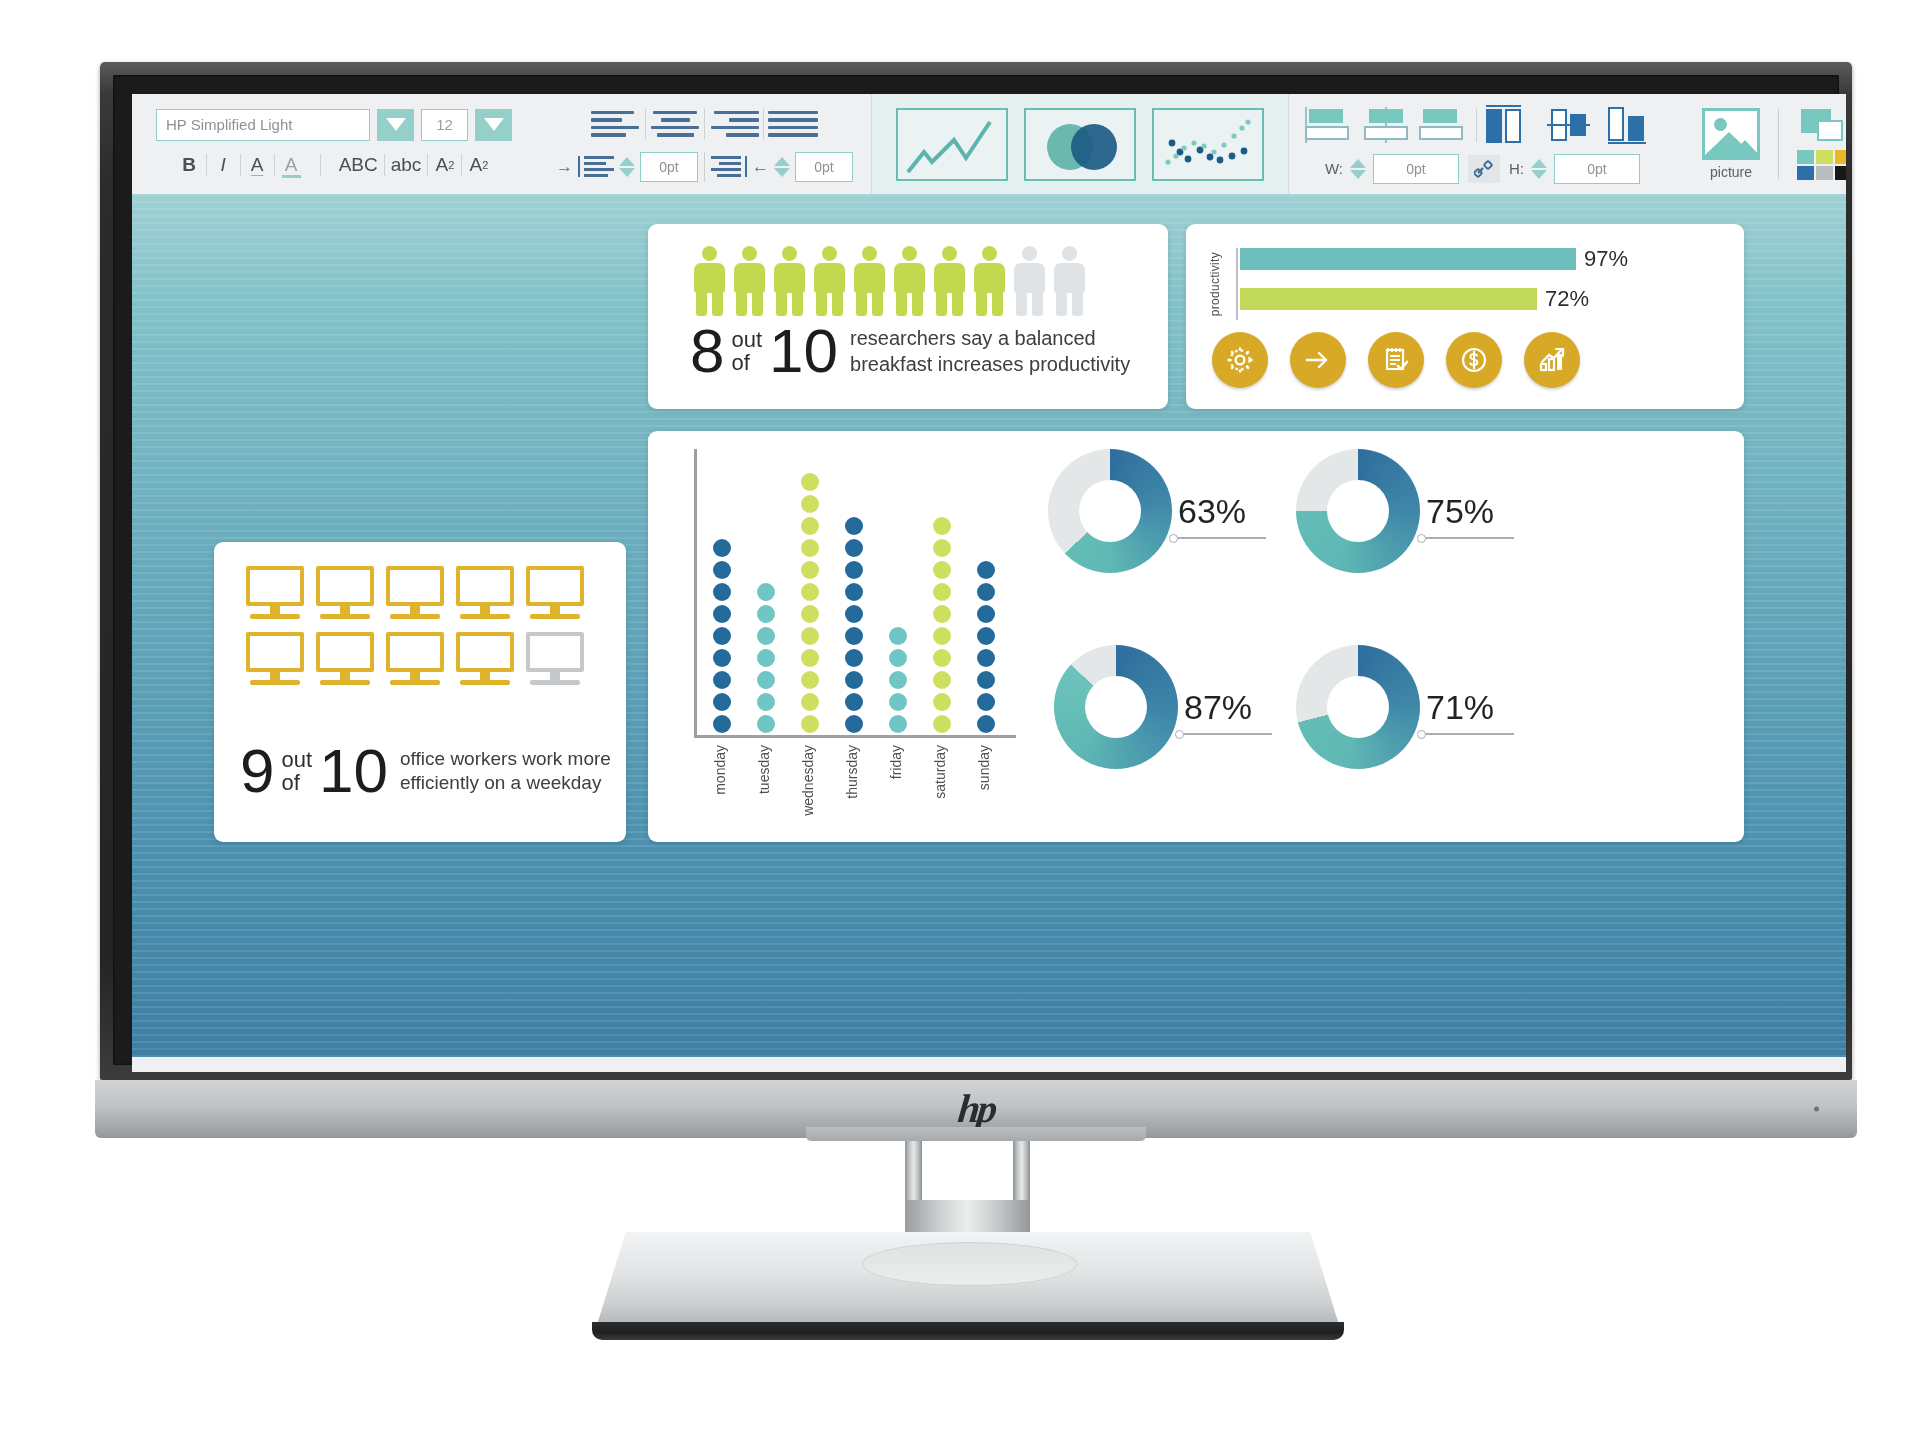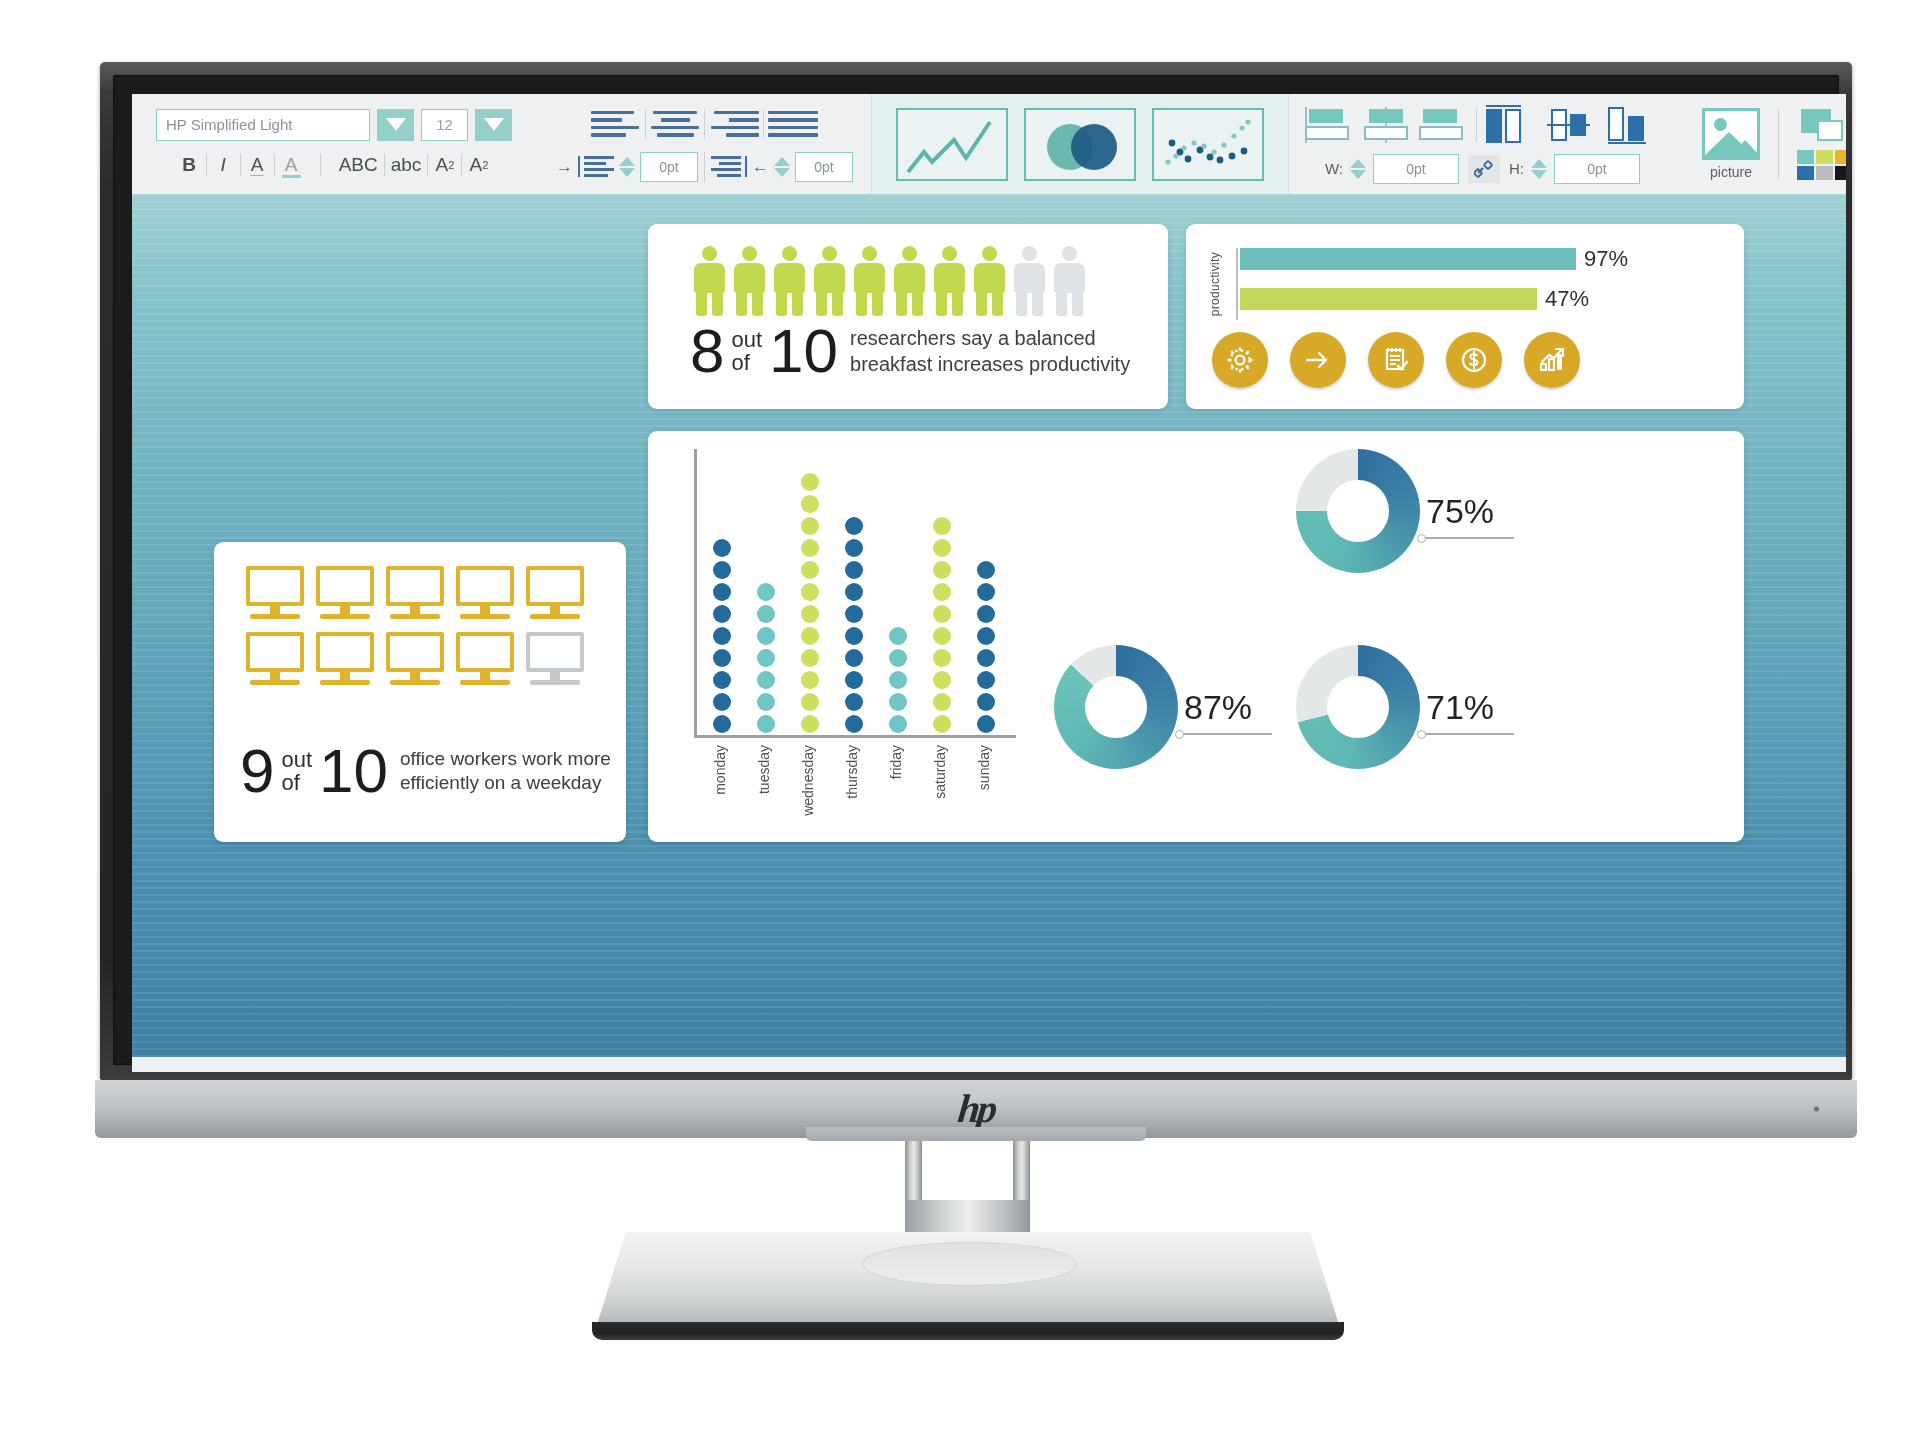--- a/index.html
+++ b/index.html
@@ -537,21 +537,21 @@
           <div class="card" id="card-prod">
             <div id="prod-bars">
               <span class="prod-ylabel">productivity</span>
               <span class="prod-axis"></span>
               <div style="margin-left:32px; display:flex; align-items:center;">
                 <div class="bar" style="width:400px;background:#6cbfbd"></div>
                 <span class="bar-label">97%</span>
               </div>
               <div style="margin-left:32px; margin-top:14px; display:flex; align-items:center;">
                 <div class="bar" style="width:297px;background:#c2d85b"></div>
-                <span class="bar-label">47%</span>
+                <span class="bar-label">72%</span>
               </div>
             </div>
             <div id="icon-row">
               <span class="gold-circle">
                 <svg width="32" height="32" viewBox="0 0 32 32">
                   <g fill="none" stroke="#fff" stroke-width="2.3">
                     <circle cx="16" cy="16" r="4.4"></circle>
                     <path d="M16 3.5v3M16 25.5v3M3.5 16h3M25.5 16h3M7.2 7.2l2.2 2.2M22.6 22.6l2.2 2.2M24.8 7.2l-2.2 2.2M9.4 22.6l-2.2 2.2"></path>
                     <circle cx="16" cy="16" r="9.6" stroke-dasharray="2.6 3.1"></circle>
                   </g>
@@ -743,20 +743,26 @@
               <span class="daylabel" style="left:26px">monday</span>
               <span class="daylabel" style="left:70px">tuesday</span>
               <span class="daylabel" style="left:114px">wednesday</span>
               <span class="daylabel" style="left:158px">thursday</span>
               <span class="daylabel" style="left:202px">friday</span>
               <span class="daylabel" style="left:246px">saturday</span>
               <span class="daylabel" style="left:290px">sunday</span>
             </div>
 
             <div id="donuts">
+              <div class="donut-item" style="left:0px; top:0px;">
+                <span class="donut" style="background: conic-gradient(from 0deg, #2f6e9e 0deg, #3f87a9 80deg, #5fb8b4 180deg, #63bdb6 226.8deg, #e4e7e8 226.8deg, #e4e7e8 360deg);">
+                  <span class="hole"></span>
+                </span>
+                <span class="donut-label">63%<span class="leader"></span></span>
+              </div>
               <div class="donut-item" style="left:248px; top:0px;">
                 <span class="donut" style="background: conic-gradient(from 0deg, #2f6e9e 0deg, #3f87a9 90deg, #5fb8b4 200deg, #63bdb6 270deg, #e4e7e8 270deg, #e4e7e8 360deg);">
                   <span class="hole"></span>
                 </span>
                 <span class="donut-label">75%<span class="leader"></span></span>
               </div>
               <div class="donut-item" style="left:6px; top:196px;">
                 <span class="donut" style="background: conic-gradient(from 0deg, #2f6e9e 0deg, #3f87a9 100deg, #5fb8b4 220deg, #6cc3bb 313.2deg, #e4e7e8 313.2deg, #e4e7e8 360deg);">
                   <span class="hole"></span>
                 </span>

